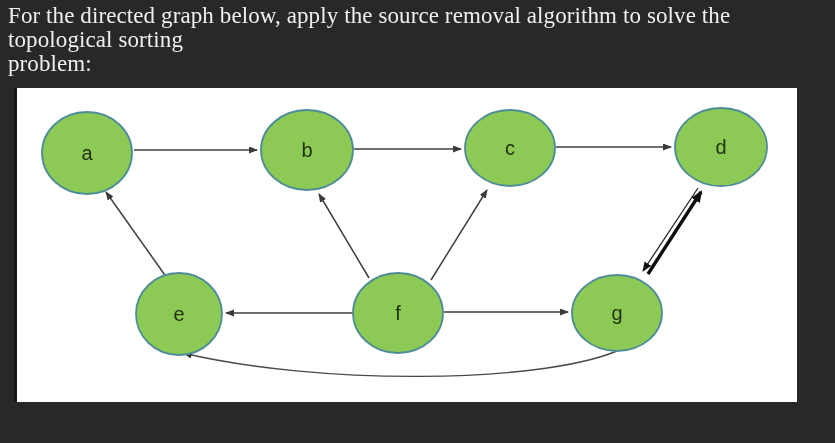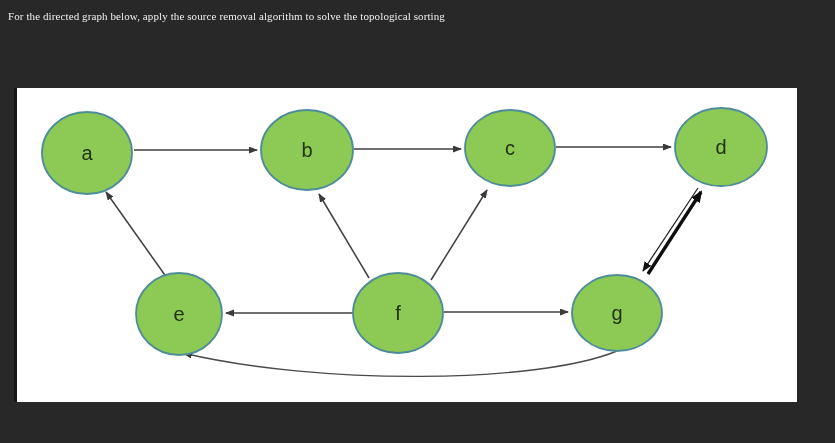--- a/index.html
+++ b/index.html
@@ -5,40 +5,41 @@
   html,body{margin:0;padding:0;}
   body{
     width:835px;height:443px;position:relative;overflow:hidden;
     background:#282828;
     font-family:"Liberation Sans", sans-serif;
   }
   .question{
     position:absolute;left:8px;top:4px;width:812px;
     color:#efefef;
     font-family:"Liberation Serif", serif;
-    font-size:11px;line-height:24px;
+    font-size:23px;line-height:24px;
     letter-spacing:0.1px;
   }
   .panel{
     position:absolute;left:14px;top:88px;width:783px;height:314px;
     background:#ffffff;
     border-left:3px solid #161616;
     box-sizing:border-box;
   }
   .panel svg{display:block;}
   .node-label{
     font-family:"Liberation Sans", sans-serif;
     font-size:20px;
   }
 </style>
 </head>
 <body>
 
 <div class="question">
   <div>For the directed graph below, apply the source removal algorithm to solve the topological sorting</div>
+  <div>problem:</div>
 </div>
 
 <div class="panel">
   <svg id="graph-svg" width="780" height="314" viewBox="0 0 780 314">
     <defs>
       <marker id="arr" markerWidth="9" markerHeight="8" refX="8" refY="3.5" orient="auto" markerUnits="userSpaceOnUse">
         <path d="M0,0 L9,3.5 L0,7 z" fill="#3a3a3a"></path>
       </marker>
       <marker id="arrCurve" markerWidth="10" markerHeight="8" refX="9" refY="3.5" orient="auto" markerUnits="userSpaceOnUse">
         <path d="M0,0 L10,3.5 L0,7 z" fill="#333333"></path>

